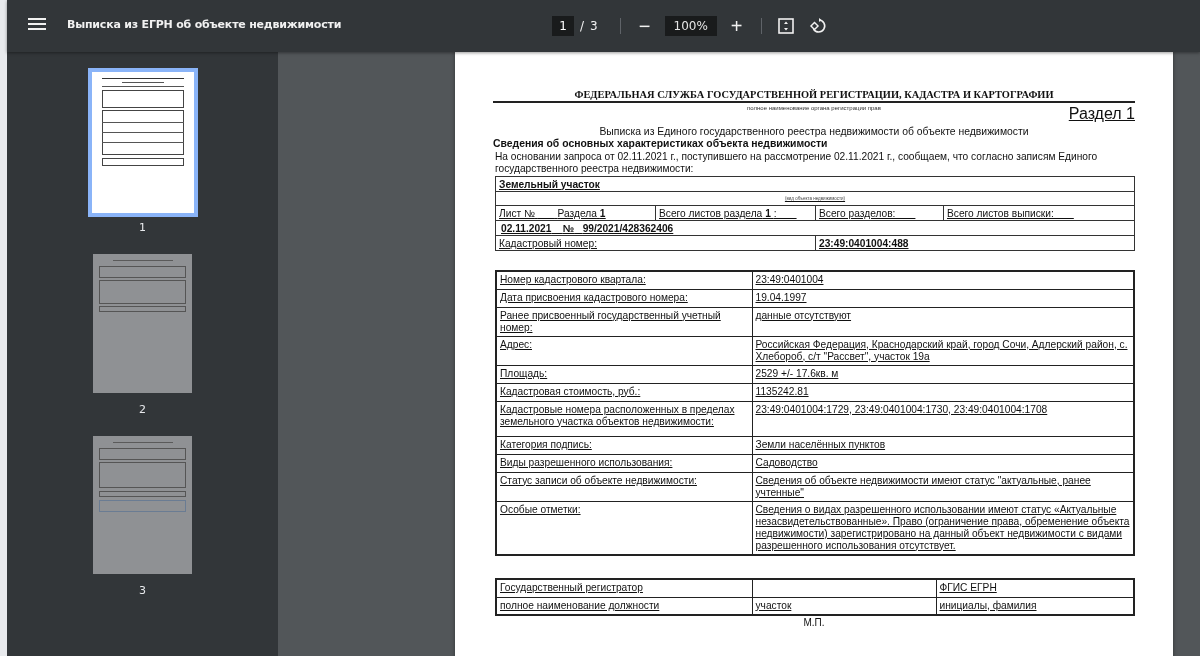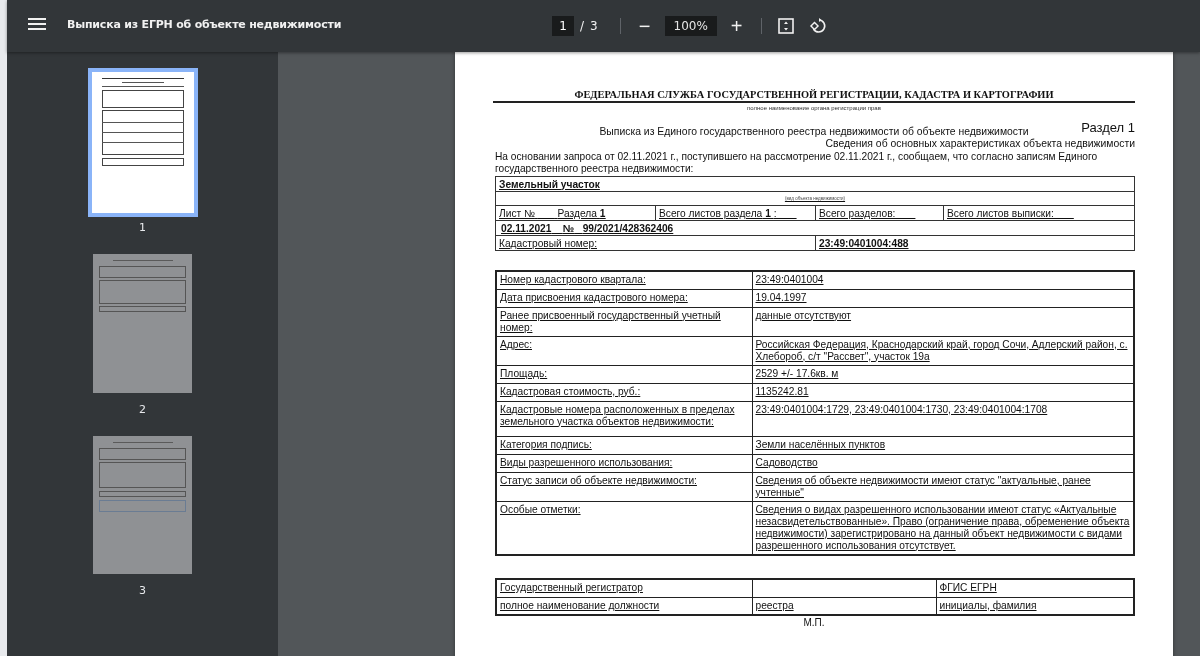--- a/index.html
+++ b/index.html
@@ -37,23 +37,23 @@
   .tbox { position: absolute; border: 1px solid #444; }
   .dim .tl { background: #5a5a5a; }
   .dim .tbox { border-color: #555; }
 
   
   .page { position: absolute; left: 448px; top: 52px; width: 718px; height: 620px; background: #fff; z-index: 1;
           box-shadow: 0 0 4px rgba(0,0,0,.4); color: #111; font-size: 10.2px; }
   .p-agency { position: absolute; left: 38px; top: 37px; width: 642px; text-align: center; font-weight: bold; font-size: 10.4px; font-family: Liberation Serif, serif; }
   .p-agency-rule { position: absolute; left: 38px; top: 49px; width: 642px; height: 2px; background: #222; }
   .p-agency-sub { position: absolute; left: 38px; top: 53px; width: 642px; text-align: center; font-size: 6px; color: #333; }
-  .p-section { position: absolute; right: 38px; top: 68px; font-size: 13px; }
+  .p-section { position: absolute; right: 38px; top: 53px; font-size: 16px; text-decoration: underline; }
   .p-heading1 { position: absolute; left: 38px; top: 74px; width: 642px; text-align: center; font-size: 10.4px; }
-  .p-heading2 { position: absolute; left: 38px; top: 86px; width: 642px; text-align: right; font-weight: normal; font-size: 10.4px; }
+  .p-heading2 { position: absolute; left: 38px; top: 86px; width: 642px; text-align: left; font-weight: bold; font-size: 10.4px; }
   .p-intro { position: absolute; left: 40px; top: 99px; width: 640px; font-size: 10.2px; line-height: 12px; }
 
   table { border-collapse: collapse; position: absolute; font-size: 10.2px; text-decoration: underline; }
   .t-head { left: 40px; top: 124px; width: 640px; }
   .t-head td { border: 1px solid #333; padding: 1px 3px; height: 15px; vertical-align: middle; }
   .t-head .tiny { font-size: 4.5px; text-align: center; height: 14px; color: #444; }
   .bold { font-weight: bold; }
   .u { text-decoration: underline; font-weight: bold; }
 
   .t-main { left: 40px; top: 218px; width: 640px; border: 2px solid #222; }
@@ -244,20 +244,20 @@
 
     <table class="t-sign">
       <tbody>
           <tr>
         <td style="width:256px">Государственный регистратор</td>
         <td style="width:184px"></td>
         <td>ФГИС ЕГРН</td>
       </tr>
       <tr>
         <td class="c">полное наименование должности</td>
-        <td class="c">реестра</td>
+        <td class="c">участок</td>
         <td class="c">инициалы, фамилия</td>
       </tr>
     </tbody>
       </table>
     <div class="p-mp">М.П.</div>
   </div>
 </div>
 
 </body></html>

